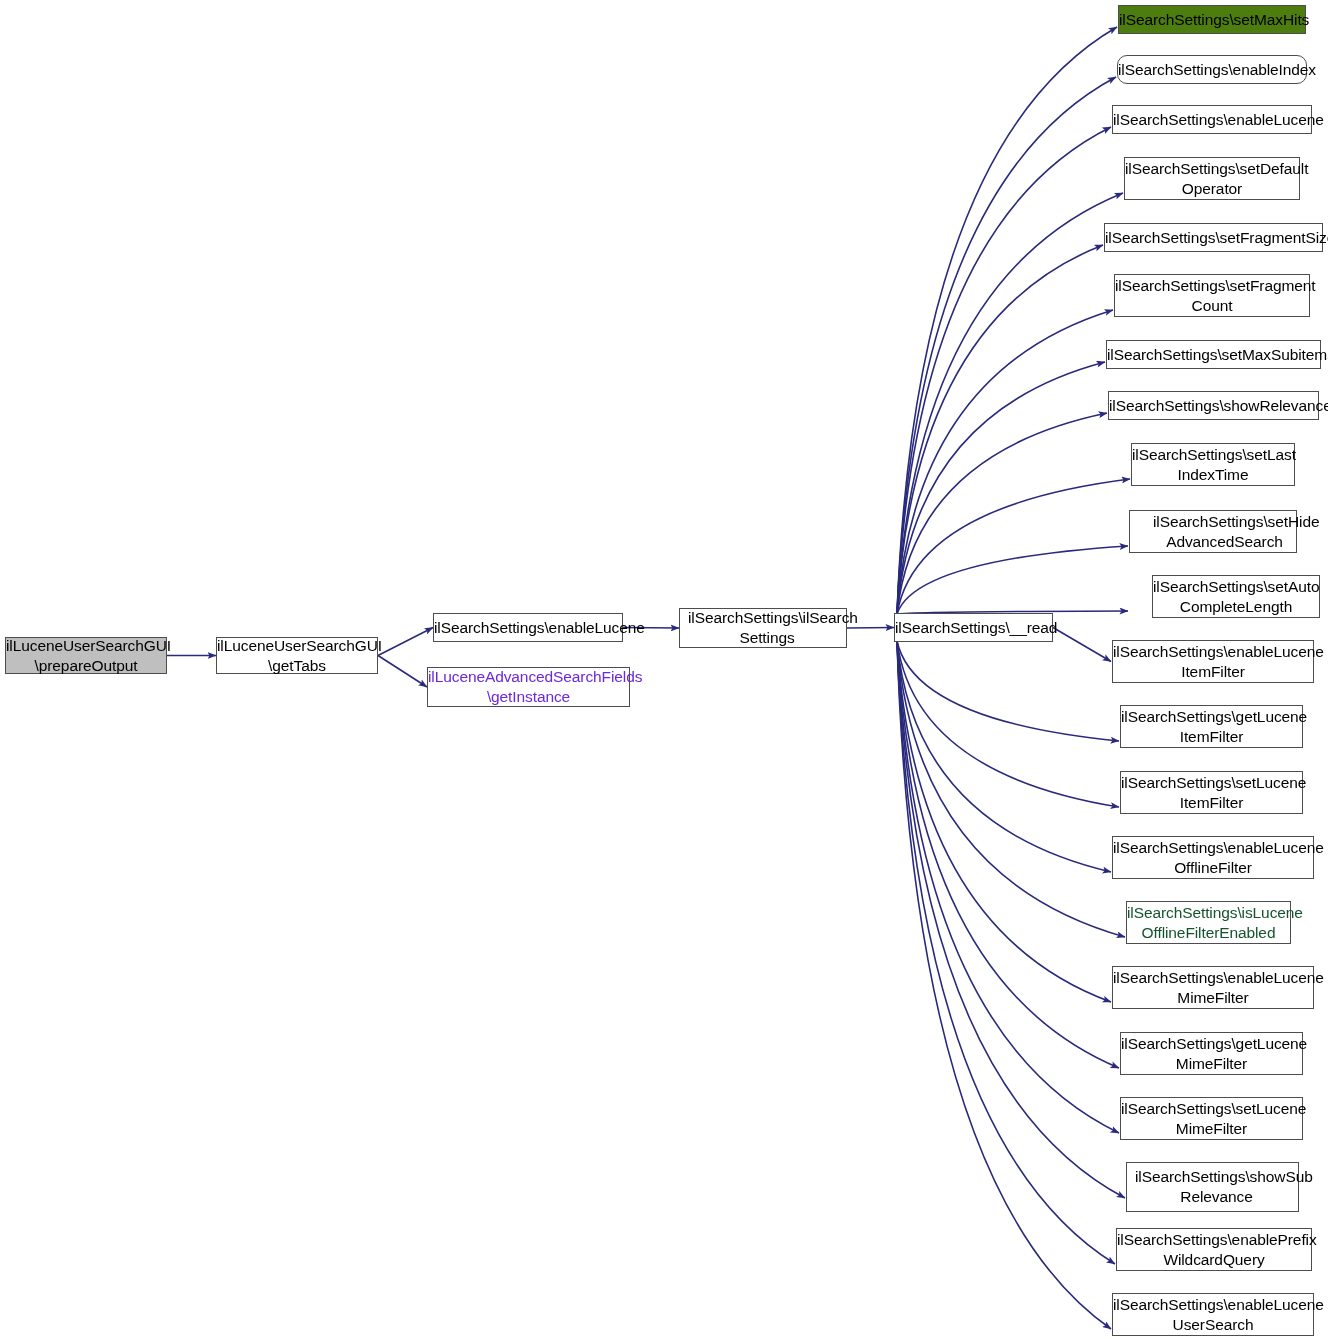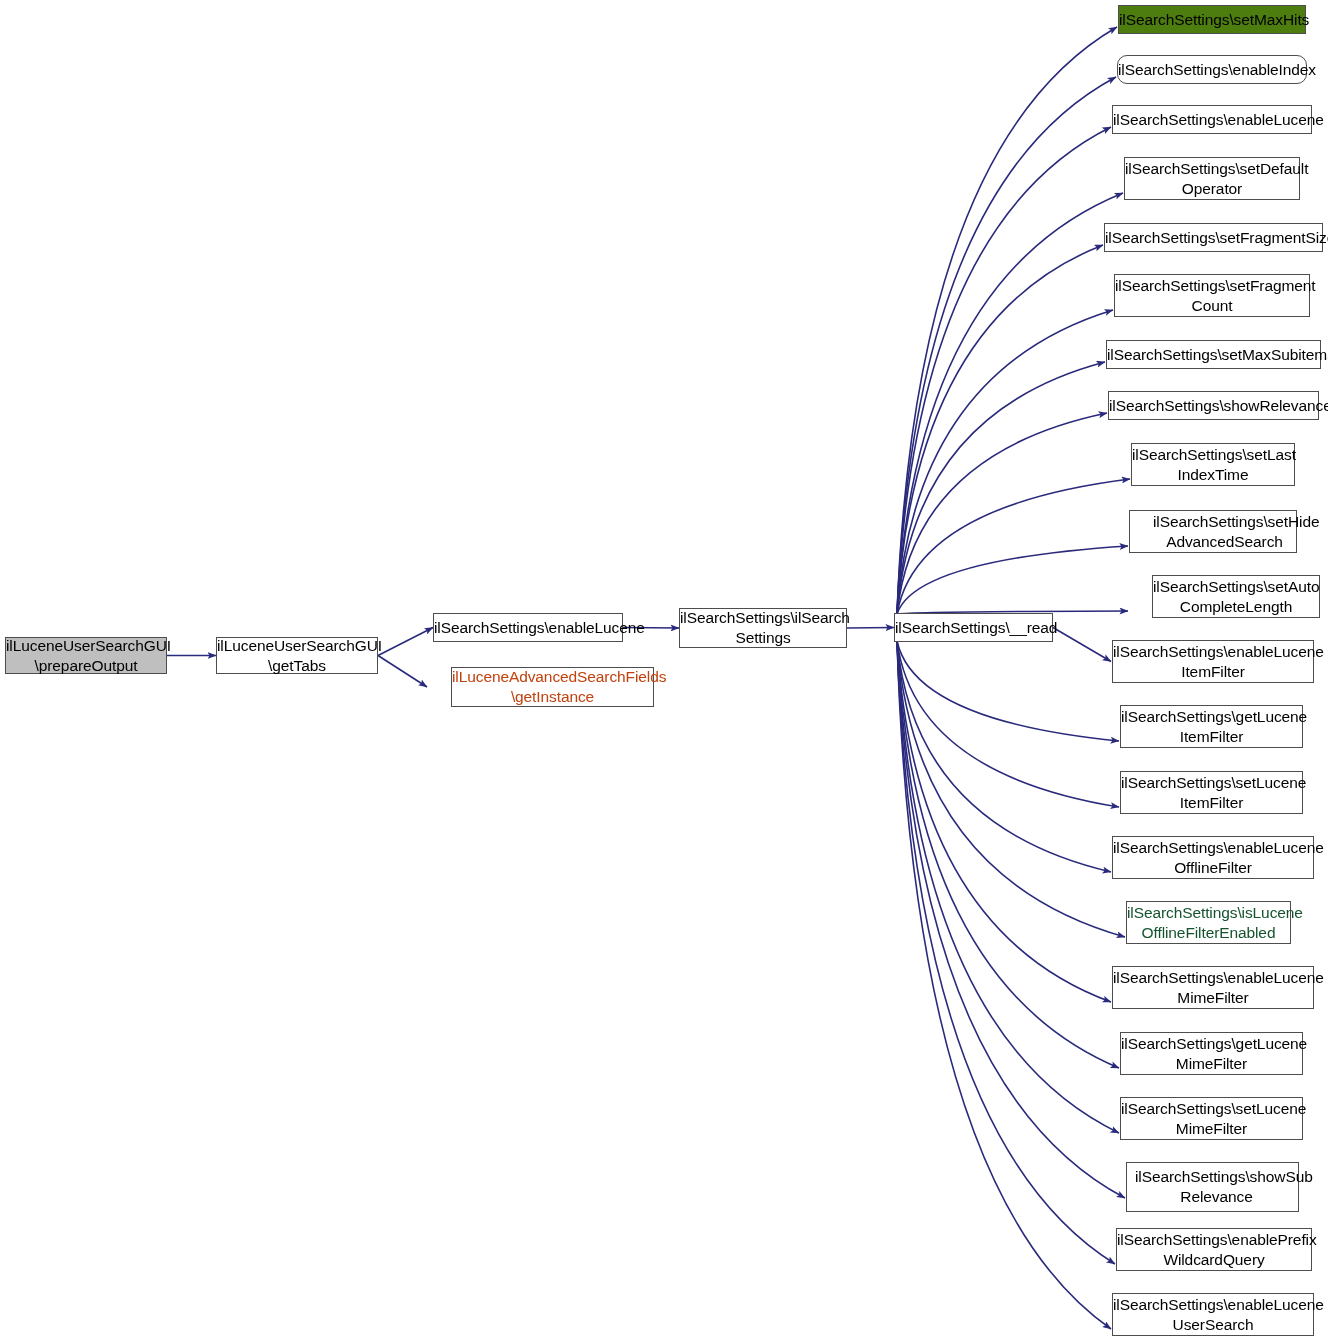--- a/index.html
+++ b/index.html
@@ -85,23 +85,23 @@
       <path d="M897,641 Q915.24,1086.6 1125,1198" fill="none" stroke="#2a2a7c" stroke-width="1.6" marker-end="url(#arrowhead)"></path>
       <path d="M897,641 Q914.44,1139.4 1115,1264" fill="none" stroke="#2a2a7c" stroke-width="1.6" marker-end="url(#arrowhead)"></path>
       <path d="M897,641 Q914.12,1191.4 1111,1329" fill="none" stroke="#2a2a7c" stroke-width="1.6" marker-end="url(#arrowhead)"></path>
     </svg>
   <div id="nodes-layer">
       <div class="node highlight" style="left: 5px; top: 637px; width: 162px; height: 37px; border-color: rgb(77, 77, 77); background: rgb(191, 191, 191); color: rgb(0, 0, 0);"><span class="node-label">ilLuceneUserSearchGUI
 \prepareOutput</span></div>
       <div class="node" style="left: 216px; top: 637px; width: 162px; height: 37px; border-color: rgb(77, 77, 77); background: rgb(255, 255, 255); color: rgb(0, 0, 0);"><span class="node-label">ilLuceneUserSearchGUI
 \getTabs</span></div>
       <div class="node" style="left: 433px; top: 613px; width: 190px; height: 29px; border-color: rgb(77, 77, 77); background: rgb(255, 255, 255); color: rgb(0, 0, 0);"><span class="node-label">ilSearchSettings\enableLucene</span></div>
-      <div class="node" style="left: 427px; top: 667px; width: 203px; height: 40px; border-color: rgb(77, 77, 77); background: rgb(255, 255, 255); color: #c2410c; margin-left: 24px;"><span class="node-label">ilLuceneAdvancedSearchFields
+      <div class="node" style="left: 427px; top: 667px; width: 203px; height: 40px; border-color: rgb(77, 77, 77); background: rgb(255, 255, 255); color: #6d28d9;"><span class="node-label">ilLuceneAdvancedSearchFields
 \getInstance</span></div>
-      <div class="node" style="left: 679px; top: 608px; width: 168px; height: 40px; border-color: rgb(77, 77, 77); background: rgb(255, 255, 255); color: rgb(0, 0, 0);"><span class="node-label">ilSearchSettings\ilSearch
+      <div class="node" style="left: 679px; top: 608px; width: 168px; height: 40px; border-color: rgb(77, 77, 77); background: rgb(255, 255, 255); color: rgb(0, 0, 0); padding-left: 8px;"><span class="node-label">ilSearchSettings\ilSearch
 Settings</span></div>
       <div class="node" style="left: 894px; top: 613px; width: 159px; height: 29px; border-color: rgb(77, 77, 77); background: rgb(255, 255, 255); color: rgb(0, 0, 0);"><span class="node-label">ilSearchSettings\__read</span></div>
       <div class="node" style="left: 1118px; top: 5px; width: 188px; height: 29px; border-color: rgb(77, 77, 77); background: #4d7c0f; color: rgb(0, 0, 0);"><span class="node-label">ilSearchSettings\setMaxHits</span></div>
       <div class="node" style="left: 1117px; top: 55px; width: 190px; height: 29px; border-color: rgb(77, 77, 77); background: rgb(255, 255, 255); color: rgb(0, 0, 0); border-radius: 10px;"><span class="node-label">ilSearchSettings\enableIndex</span></div>
       <div class="node" style="left: 1112px; top: 105px; width: 200px; height: 29px; border-color: rgb(77, 77, 77); background: rgb(255, 255, 255); color: rgb(0, 0, 0);"><span class="node-label">ilSearchSettings\enableLucene</span></div>
       <div class="node" style="left: 1124px; top: 157px; width: 176px; height: 43px; border-color: rgb(77, 77, 77); background: rgb(255, 255, 255); color: rgb(0, 0, 0);"><span class="node-label">ilSearchSettings\setDefault
 Operator</span></div>
       <div class="node" style="left: 1104px; top: 223px; width: 219px; height: 29px; border-color: rgb(77, 77, 77); background: rgb(255, 255, 255); color: rgb(0, 0, 0);"><span class="node-label">ilSearchSettings\setFragmentSize</span></div>
       <div class="node" style="left: 1114px; top: 274px; width: 196px; height: 43px; border-color: rgb(77, 77, 77); background: rgb(255, 255, 255); color: rgb(0, 0, 0);"><span class="node-label">ilSearchSettings\setFragment
 Count</span></div>

